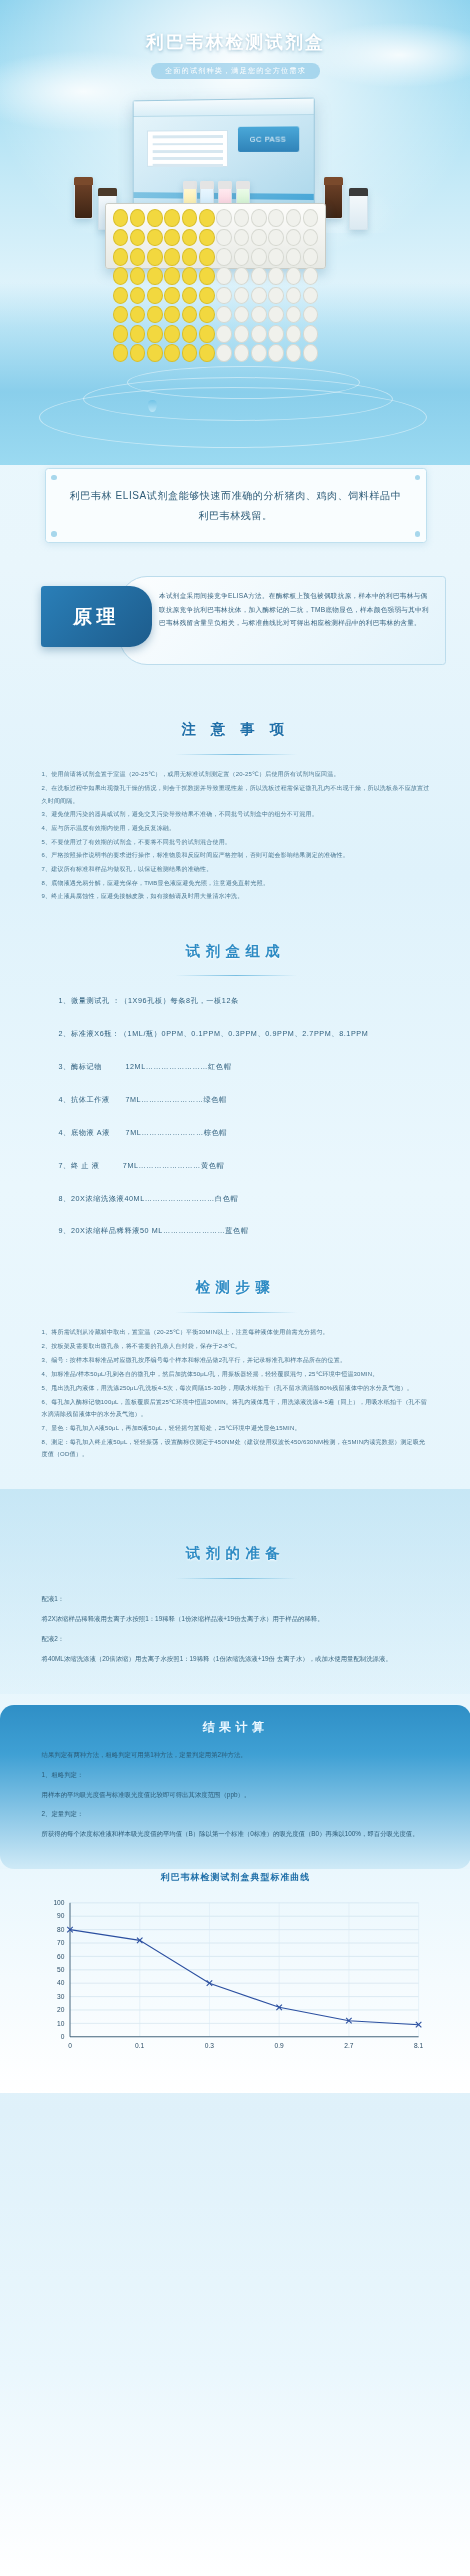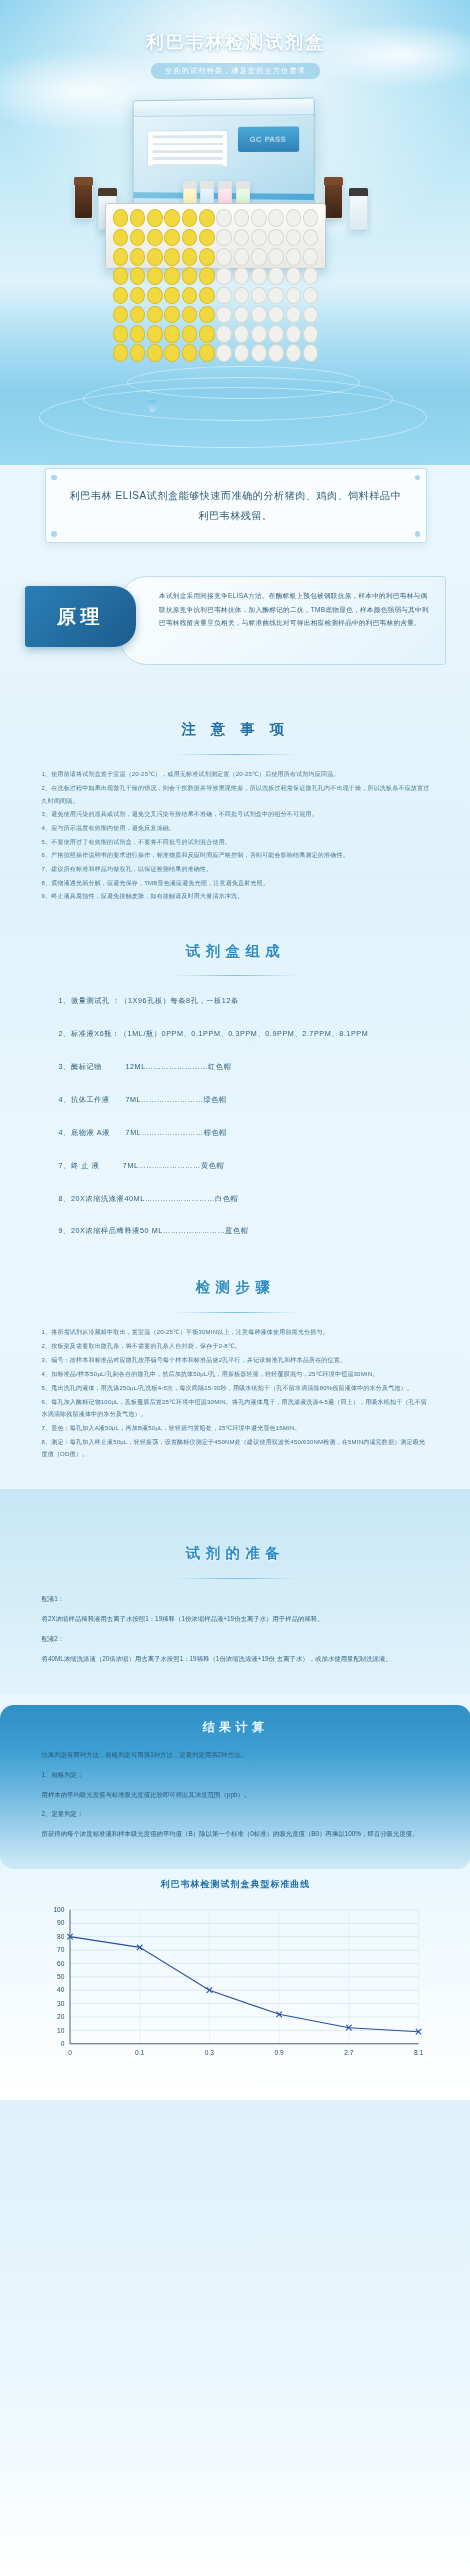--- a/index.html
+++ b/index.html
@@ -144,21 +144,21 @@
   }
   .corner.tl{left:5.5px;top:5.5px;} .corner.tr{right:5.5px;top:5.5px;}
   .corner.bl{left:5.5px;bottom:5.5px;} .corner.br{right:5.5px;bottom:5.5px;}
   .intro-text { font-size:10px; line-height:2; color:#2d5b77; letter-spacing:0.6px; text-align:center;}
 
   
   .principle {
     margin: 33px auto 0; width: 421px; height: 105px; position: relative;
   }
   .principle .ribbon {
-    position:absolute; left:0; top:10px; width:111px; height:61px;
+    position:absolute; left:16px; top:10px; width:111px; height:61px;
     background: linear-gradient(135deg,#2a7fb8,#1d5c8c);
     border-radius: 3.3px 22px 22px 3.3px;
     box-shadow: 0 3.3px 8.9px rgba(30,90,130,.35);
     display:flex; align-items:center; justify-content:center;
   }
   .principle .ribbon span { color:#fff; font-size:19px; letter-spacing:4.4px; font-weight:bold;}
   .principle .body {
     position:absolute; left:94px; top:0; right:0; height:89px;
     background: linear-gradient(135deg, rgba(255,255,255,.85), rgba(226,243,251,.85));
     border:0.6px solid #bcdcec; border-radius: 28px 3.3px 3.3px 28px;
@@ -196,21 +196,21 @@
   
   .result-band {
     margin-top: 11px; padding: 14.4px 0 22px;
     background: linear-gradient(180deg,#2f8fc6 0%, #3fa0d4 30%, #cfeaf7 100%);
     border-radius: 14px;
   }
   .result-band .inner { width:388px; margin:0 auto; font-size:6.4px; line-height:2.1; color:#2b5a76;}
   .result-title { text-align:center; font-size:12px; letter-spacing:4.4px; color:#eaf7ff; font-weight:bold; margin-bottom:12px;}
 
   
-  .chart-section { padding: 9px 0 33px; background:linear-gradient(180deg,#eaf7fd,#ffffff);}
+  .chart-section { padding: 2px 0 33px; background:linear-gradient(180deg,#eaf7fd,#ffffff);}
   .chart-title { text-align:center; font-size:8.9px; color:#1f6fa8; letter-spacing:1.1px; margin-bottom:10px; font-weight:bold;}
   .chart-box { width:388px; margin:0 auto; position:relative; }
   .chart-svg { display:block; width:388px; height:166px; }
 </style>
 </head>
 <body>
 
 <div class="page">
 
   <section class="hero">

